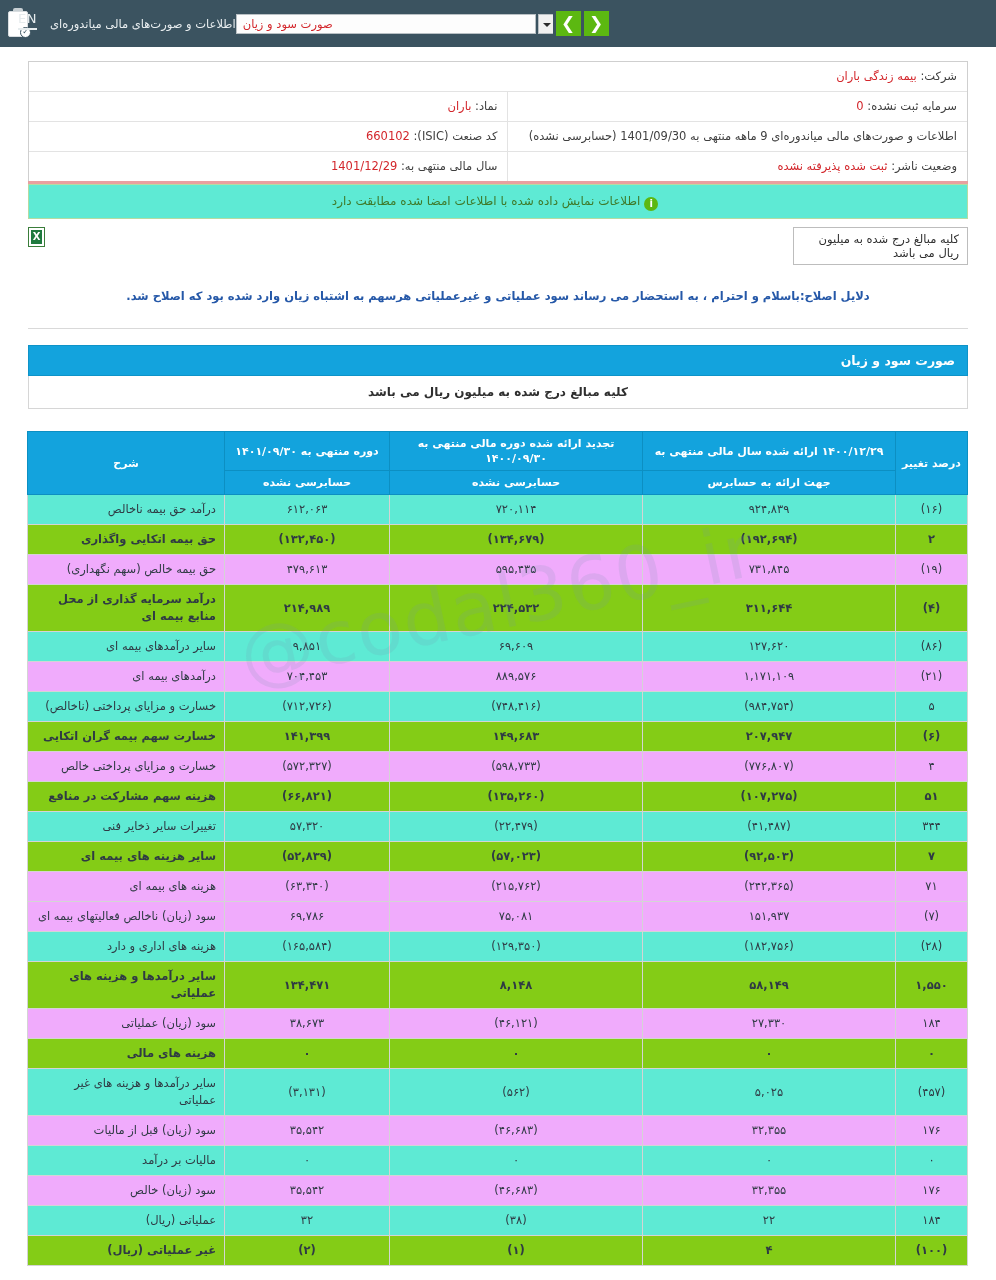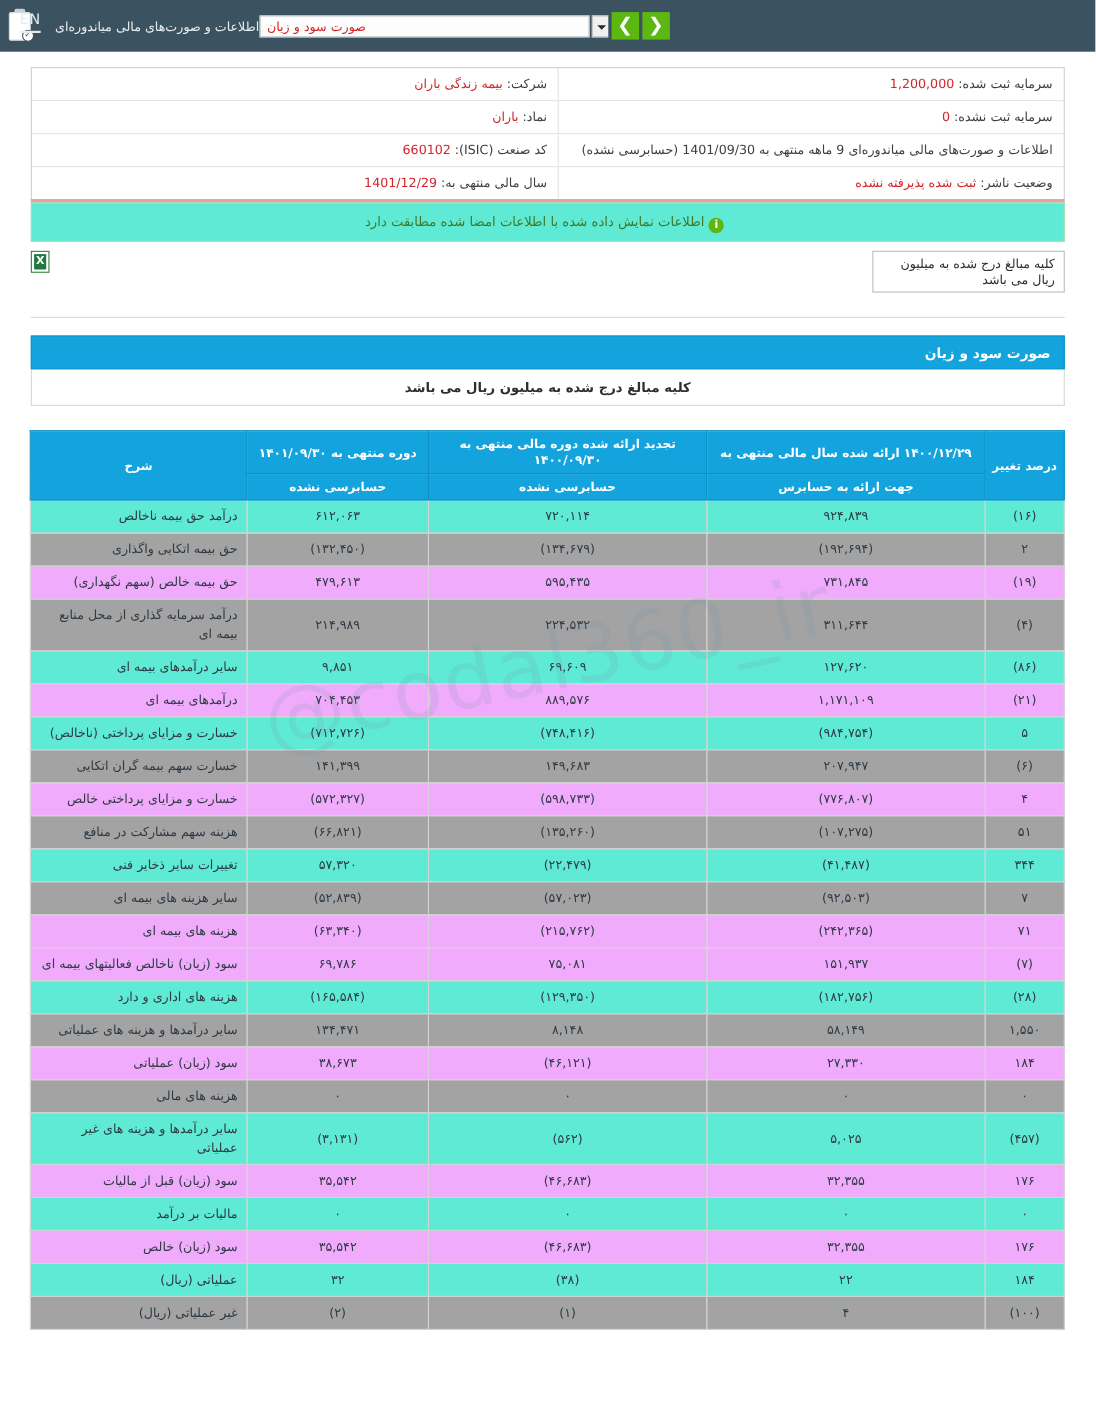--- a/index.html
+++ b/index.html
@@ -230,21 +230,21 @@
     border: 1px solid #d4d4d4;
     font-size: 11.5px;
     padding: 6px 8px;
     line-height: 17px;
     color: #2f3a44;
     vertical-align: middle;
   }
   td.desc { text-align: right; }
   td.num  { text-align: center; }
   tr.r-grey  td { background: #5eead4; }
-  tr.r-blue  td { background: #a3a3a3; }
+  tr.r-blue  td { background: #84cc16; font-weight: bold; }
   tr.r-amber td { background: #f0abfc; }
   .neg { color: #e02727; }
 
   .col-pct  { width: 72px; }
   .col-c3   { width: 253px; }
   .col-c2   { width: 253px; }
   .col-c1   { width: 165px; }
   .col-desc { width: 197px; }
 
   
@@ -279,24 +279,20 @@
   <span class="combo-arrow"></span>
   <span class="navbtn">❯</span>
   <span class="navbtn">❮</span>
   <span class="en-badge">EN</span>
 </div>
 
 <div class="wrap">
 
   <div class="info-box">
     <div class="info-row">
-      <div class="info-cell left">
-        <span class="lbl">سرمایه ثبت شده:</span>
-        <span class="val">1,200,000</span>
-      </div>
       <div class="info-cell right">
         <span class="lbl">شرکت:</span>
         <span class="val">بیمه زندگی باران</span>
       </div>
     </div>
     <div class="info-row">
       <div class="info-cell left">
         <span class="lbl">سرمایه ثبت نشده:</span>
         <span class="val">0</span>
       </div>
@@ -331,20 +327,21 @@
     <span class="info-i">i</span>
     <span>اطلاعات نمایش داده شده با اطلاعات امضا شده مطابقت دارد</span>
   </div>
 
   <div class="amount-note-row">
     <div class="amount-note">کلیه مبالغ درج شده به میلیون ریال می باشد</div>
     <div class="spacer-flex"></div>
     <div class="excel-icon"></div>
   </div>
 
+  <div class="reason-line">دلایل اصلاح:باسلام و احترام ، به استحضار می رساند سود عملیاتی و غیرعملیاتی هرسهم به اشتباه زیان وارد شده بود که اصلاح شد.</div>
 
   <div class="hrule"></div>
 
   <div class="section-title">صورت سود و زیان</div>
   <div class="section-sub">کلیه مبالغ درج شده به میلیون ریال می باشد</div>
 
   <table class="fin">
     <colgroup>
       <col class="col-pct">
         <col class="col-c3">

